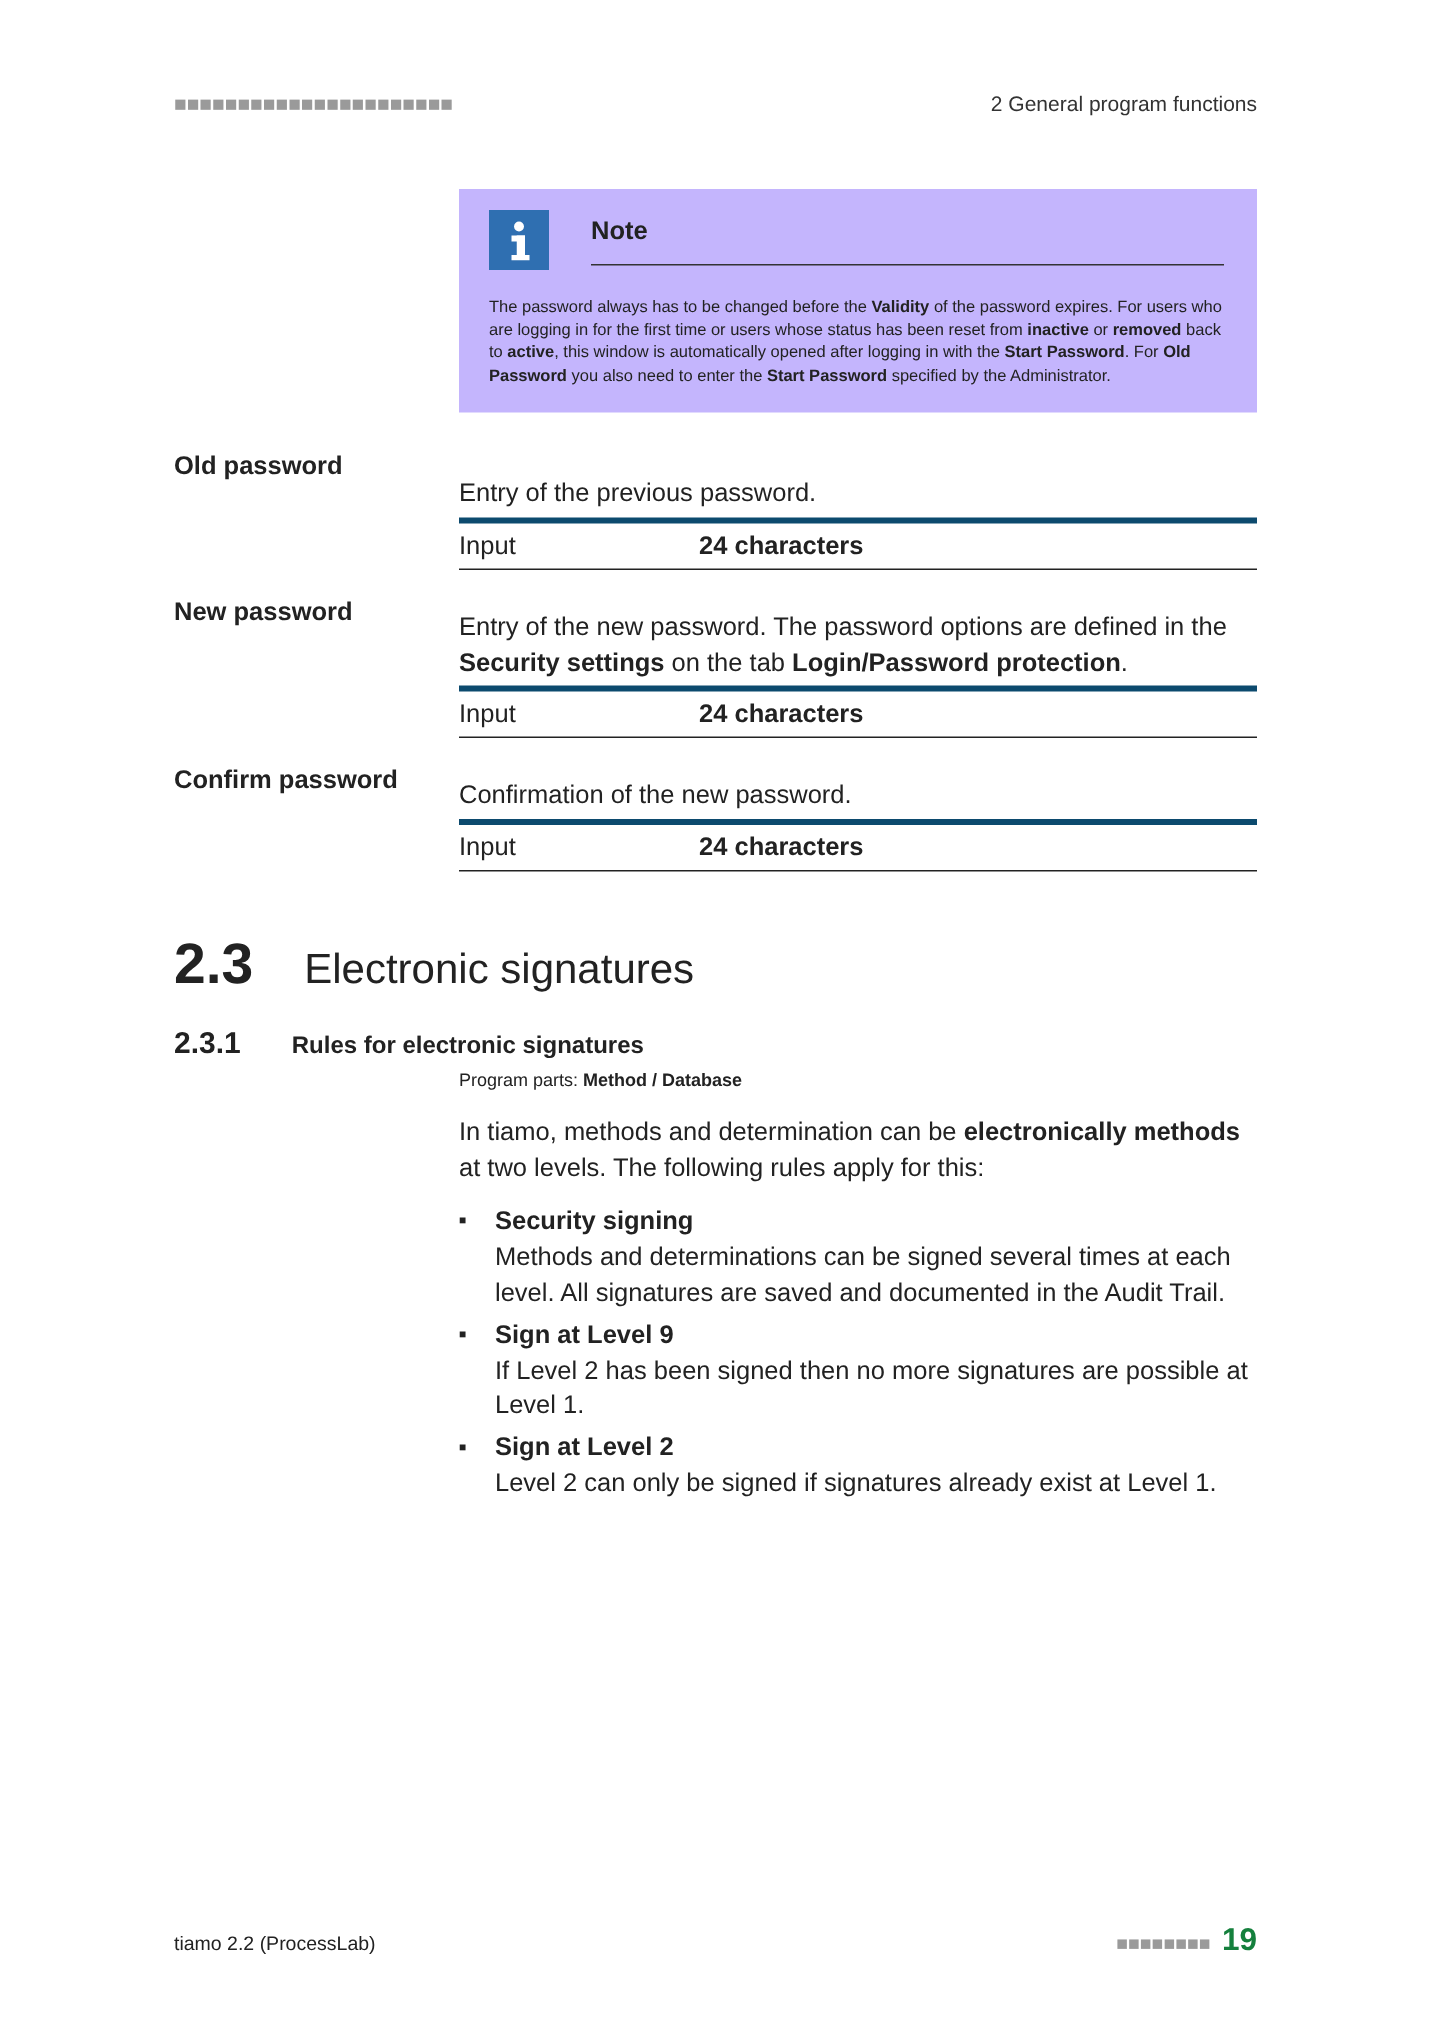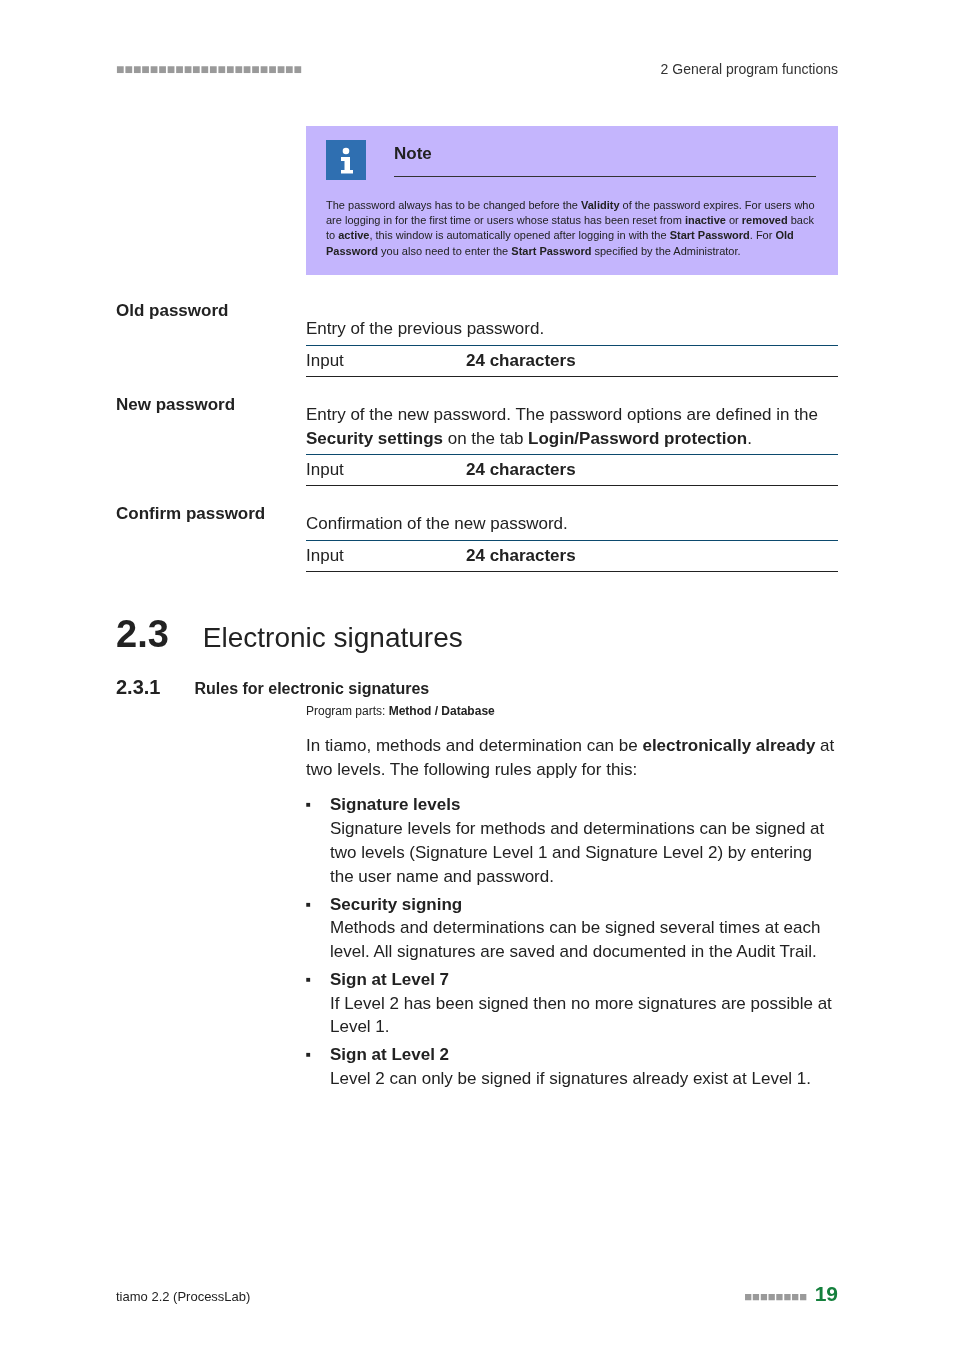--- a/index.html
+++ b/index.html
@@ -65,21 +65,21 @@
     width: 190px;
     flex: none;
     font-weight: 700;
     font-size: 17px;
     padding-top: 0;
   }
   .field-body { flex: 1; }
   .desc { margin-top: 18px; margin-bottom: 2px; }
   .no-top { margin-top: 10px; }
   .input-row {
-    border-top: 1px solid #0c4a6e;
+    border-top: 4px solid #0c4a6e;
     border-bottom: 1px solid #222;
     padding: 3px 0;
     margin-top: 4px;
     display: flex;
   }
   .input-label { width: 160px; flex: none; }
   .input-value { font-weight: 700; }
   .h1-row {
     display: flex;
     gap: 34px;
@@ -211,34 +211,30 @@
 <div class="h2-row">
   <span class="h2-num">2.3.1</span>
   <span class="h2-text">Rules for electronic signatures</span>
 </div>
 
 <div class="program-parts">
   <span>Program parts: </span><b>Method / Database</b>
 </div>
 
 <div class="body-indent">
-  <span>In tiamo, methods and determination can be </span><b>electronically already</b><span> at two levels. The following rules apply for this:</span>
+  <span>In tiamo, methods and determination can be </span><b>electronically methods</b><span> at two levels. The following rules apply for this:</span>
 </div>
 
 <ul class="bullets">
-  <li>
-    <span class="bullet-head">Signature levels</span>
-    <span>Signature levels for methods and determinations can be signed at two levels (Signature Level 1 and Signature Level 2) by entering the user name and password.</span>
-  </li>
   <li>
     <span class="bullet-head">Security signing</span>
     <span>Methods and determinations can be signed several times at each level. All signatures are saved and documented in the Audit Trail.</span>
   </li>
   <li>
-    <span class="bullet-head">Sign at Level 7</span>
+    <span class="bullet-head">Sign at Level 9</span>
     <span>If Level 2 has been signed then no more signatures are possible at Level 1.</span>
   </li>
   <li>
     <span class="bullet-head">Sign at Level 2</span>
     <span>Level 2 can only be signed if signatures already exist at Level 1.</span>
   </li>
 </ul>
 
 <div class="footer-row">
   <span>tiamo 2.2 (ProcessLab)</span>

